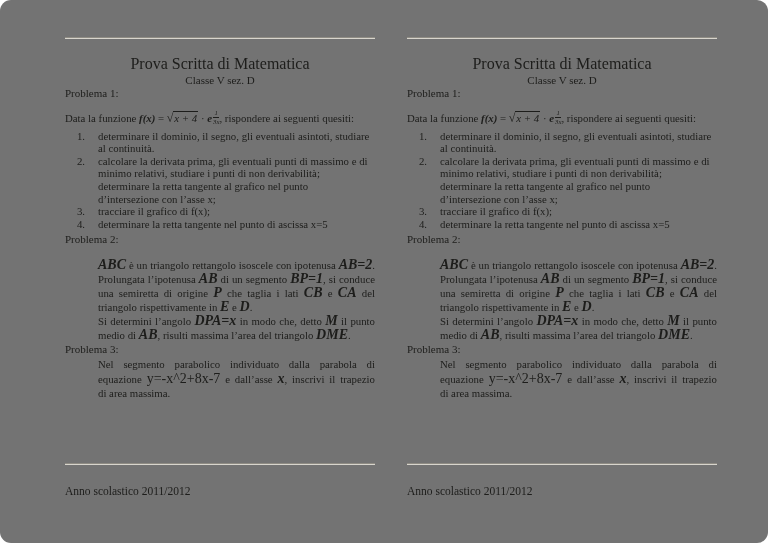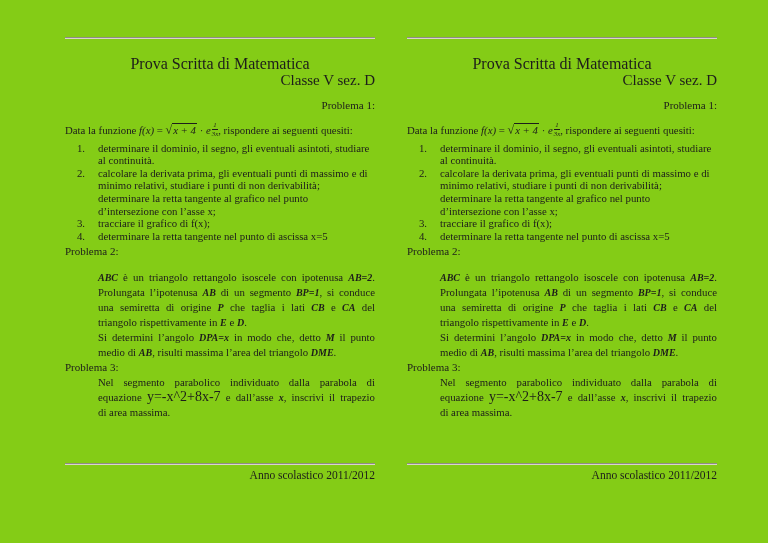--- a/index.html
+++ b/index.html
@@ -1,63 +1,64 @@
 <!DOCTYPE html>
 <html><head>
 <meta charset="utf-8">
 <style>
   html,body{margin:0;padding:0;background:#ffffff;}
   .page{
     position:relative;
     width:768px;height:543px;
-    background:#84cc16;
+    background:#737373;
     overflow:hidden;
     display:flex;
     font-family:"Liberation Serif","DejaVu Serif",serif;
     color:#1d1d1b;
+    border-radius:11px;
   }
   .sheet{position:relative;width:310px;height:543px;flex:0 0 auto;}
   .sheet.left{margin-left:65px;}
   .sheet.right{margin-left:32px;}
 
   .rule{height:1px;background:#8f8c84;box-shadow:0 1px 0 #d8d5cd;}
   .head-rule{margin-top:37px;}
 
   .title{margin-top:16px;text-align:center;font-size:16px;line-height:19px;}
-  .subtitle{text-align:right;font-size:15px;line-height:14px;}
+  .subtitle{text-align:center;font-size:11px;line-height:14px;}
 
   .plabel{font-size:11px;line-height:13px;}
-  .plabel.p1{margin-top:12px;text-align:right;}
+  .plabel.p1{margin-top:0;}
   .plabel.p2{margin-top:3px;}
   .plabel.p3{margin-top:1px;}
 
   .intro{padding-top:9px;font-size:10.8px;line-height:13px;white-space:nowrap;}
-  .it{font-style:italic;}
+  .it{font-style:italic;font-weight:bold;}
   .rad{white-space:nowrap;margin-top:24px;}
   .rad-sign{font-size:12px;}
   .rad-arg{border-top:1px solid #1d1d1b;font-style:italic;padding:0 1px;}
   .frac{display:inline-flex;flex-direction:column;align-items:center;
         font-size:6.8px;line-height:1.15;vertical-align:7px;margin-left:1px;font-style:italic;}
   .fnum{border-bottom:0.8px solid #1d1d1b;padding:0 1.5px;}
 
   .list{margin-top:4px;font-size:10.8px;line-height:12.6px;}
   .li{display:flex;}
   .li-num{flex:0 0 12px;margin-left:8px;text-align:right;}
   .li-body{margin-left:13px;flex:1;}
 
   .para{margin-left:33px;width:277px;font-size:10.8px;}
   .para.pr2{margin-top:12px;line-height:14px;}
   .para.pr3{margin-top:1px;line-height:14.2px;}
   .jline{text-align:justify;text-align-last:justify;}
   .jline.last{text-align:justify;text-align-last:left;}
-  .m{font-weight:700;font-style:italic;font-size:10px;}
+  .m{font-weight:700;font-style:italic;font-size:14px;}
   .f{font-size:14px;}
 
   .footer{position:absolute;top:463px;left:0;width:100%;}
-  .footer-text{margin-top:4px;text-align:right;font-size:11.5px;line-height:14px;}
+  .footer-text{margin-top:20px;text-align:left;font-size:11.5px;line-height:14px;}
 </style>
 </head>
 <body>
 
 <div class="page">
 
   <div class="sheet left">
     <div class="rule head-rule"></div>
     <div class="title">Prova Scritta di Matematica</div>
     <div class="subtitle">Classe V sez. D</div>

